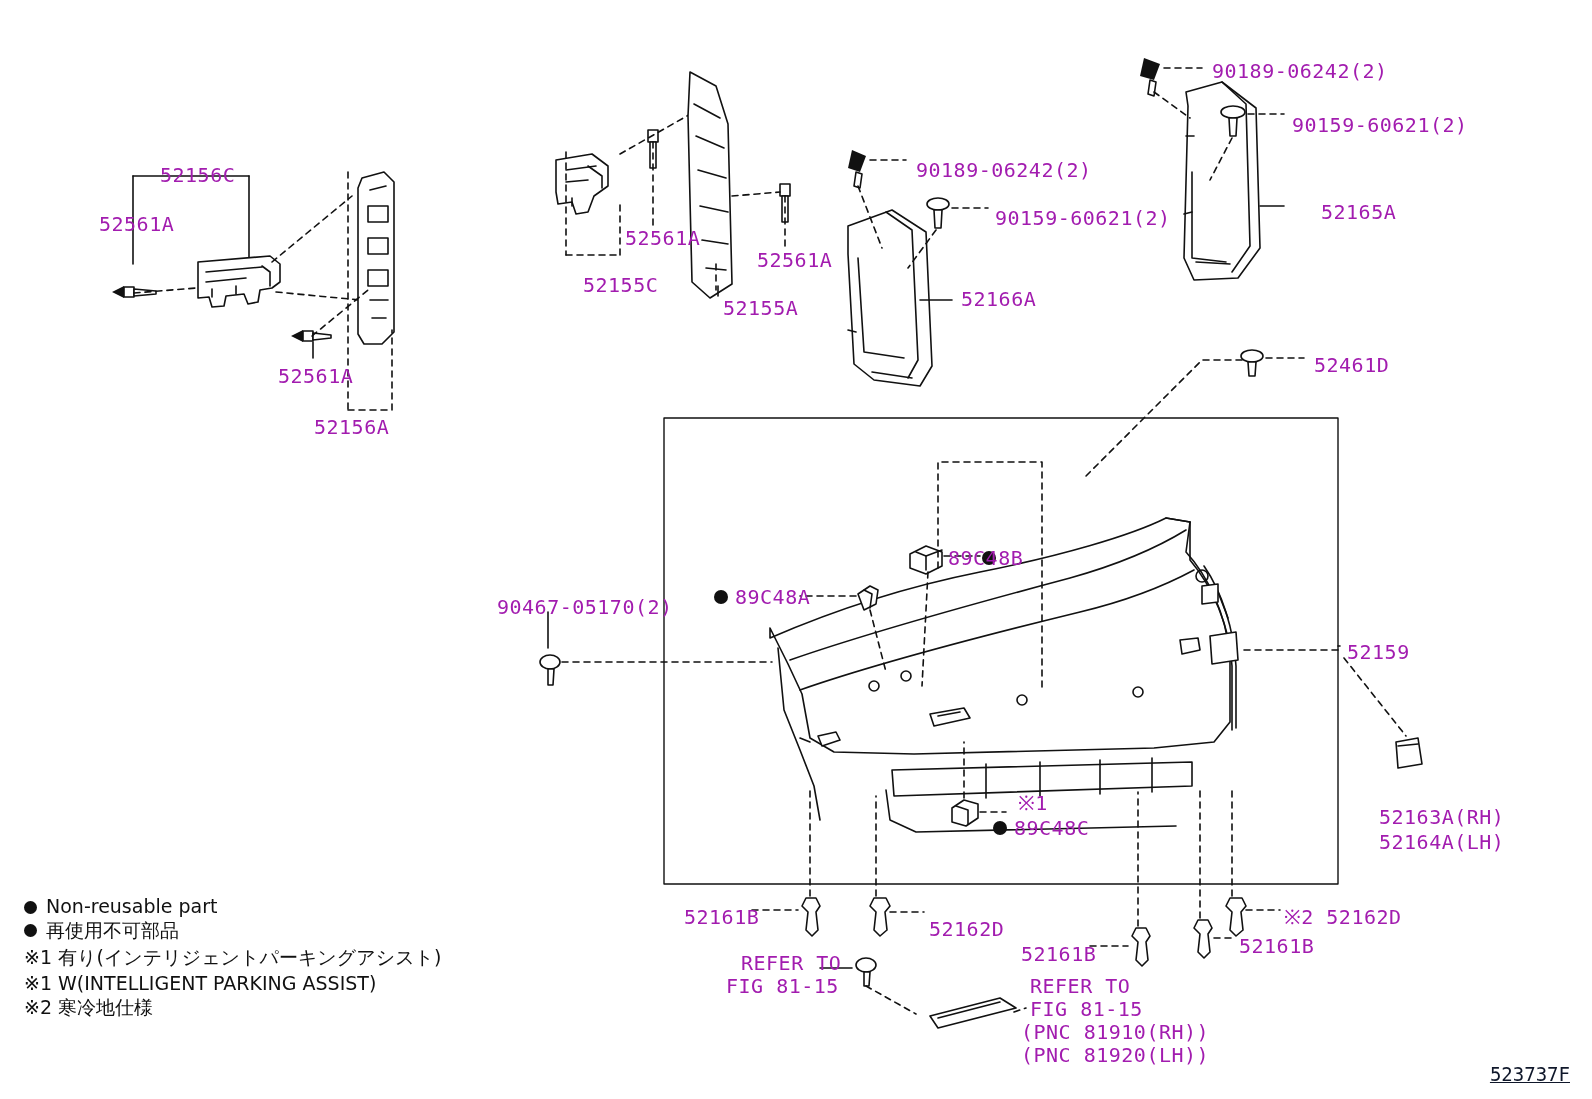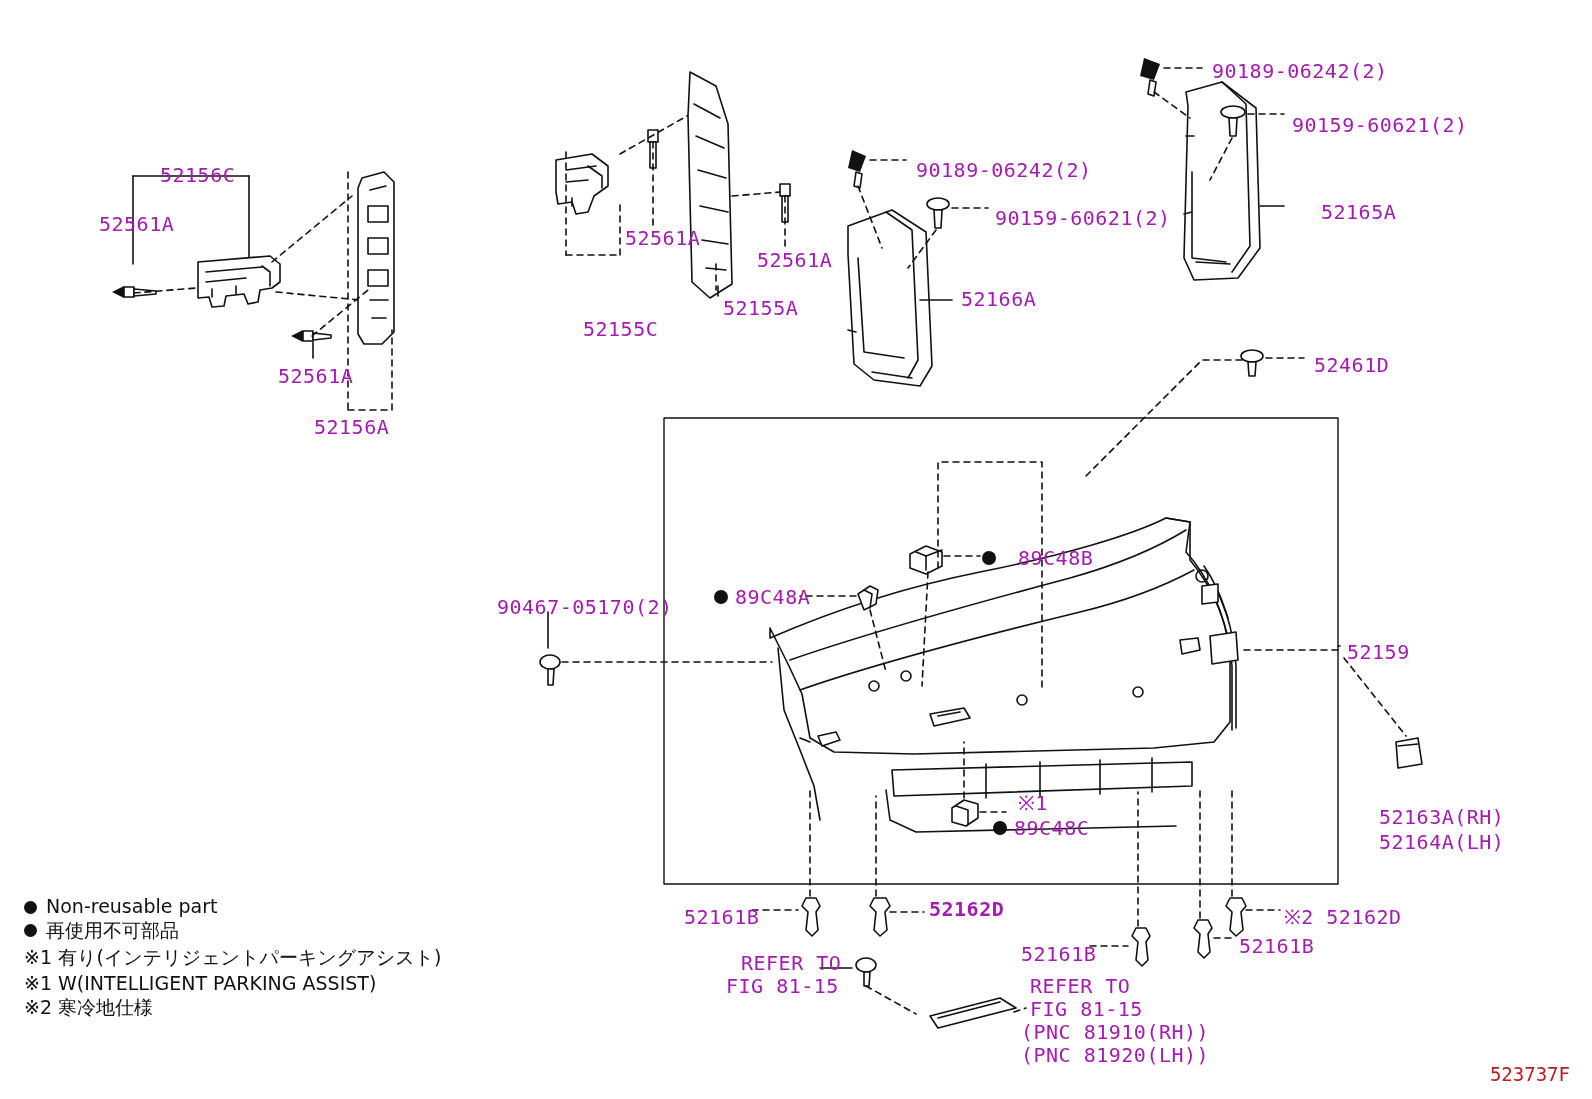--- a/index.html
+++ b/index.html
@@ -71,21 +71,22 @@
     font-family: "DejaVu Sans", sans-serif;
     font-size: 19px;
     white-space: pre;
   }
   .figcode {
     position: absolute;
     right: 22px;
     bottom: 14px;
     font-family: "DejaVu Sans Mono", monospace;
     font-size: 19px;
-    color: #b91c1c;
+    color: #0f172a;
+    text-decoration: underline;
   }
   .bulletdot {
     position: absolute;
     width: 14px;
     height: 14px;
     border-radius: 50%;
     background: #111111;
   }
 </style>
 </head>
@@ -351,48 +352,48 @@
       <path d="M1014 1012 L1026 1008" stroke-dasharray="6 5"></path>
       <path d="M820 968 L852 968" stroke-dasharray="0"></path>
     </g>
   </svg>
 
   <div class="lbl" style="left:160px; top:164px;">52156C</div>
   <div class="lbl" style="left:99px; top:213px;">52561A</div>
   <div class="lbl" style="left:278px; top:365px;">52561A</div>
   <div class="lbl" style="left:314px; top:416px;">52156A</div>
   <div class="lbl" style="left:625px; top:227px;">52561A</div>
-  <div class="lbl" style="left:583px; top:274px;margin-top:44px;">52155C</div>
+  <div class="lbl" style="left:583px; top:274px;">52155C</div>
   <div class="lbl" style="left:757px; top:249px;">52561A</div>
   <div class="lbl" style="left:723px; top:297px;">52155A</div>
   <div class="lbl" style="left:916px; top:159px;">90189-06242(2)</div>
   <div class="lbl" style="left:995px; top:207px;">90159-60621(2)</div>
   <div class="lbl" style="left:961px; top:288px;">52166A</div>
   <div class="lbl" style="left:1212px; top:60px;">90189-06242(2)</div>
   <div class="lbl" style="left:1292px; top:114px;">90159-60621(2)</div>
   <div class="lbl" style="left:1290px; top:201px;margin-left:31px;">52165A</div>
   <div class="lbl" style="left:1314px; top:354px;">52461D</div>
 
   <div class="bulletdot" style="left:982px; top:551px;"></div>
-  <div class="lbl" style="left:1018px; top:547px;">89C48B</div>
+  <div class="lbl" style="left:948px; top:547px;">89C48B</div>
 
   <div class="bulletdot" style="left:714px; top:590px;"></div>
   <div class="lbl" style="left:735px; top:586px;">89C48A</div>
 
   <div class="lbl" style="left:497px; top:596px;">90467-05170(2)</div>
   <div class="lbl" style="left:1347px; top:641px;">52159</div>
   <div class="lbl" style="left:1379px; top:806px;">52163A(RH)</div>
   <div class="lbl" style="left:1379px; top:831px;">52164A(LH)</div>
 
   <div class="lbl" style="left:1018px; top:792px;">※1</div>
   <div class="bulletdot" style="left:993px; top:821px;"></div>
   <div class="lbl" style="left:1014px; top:817px;">89C48C</div>
 
   <div class="lbl" style="left:684px; top:906px;">52161B</div>
-  <div class="lbl" style="left:929px; top:898px;font-weight:bold;">52162D</div>
+  <div class="lbl" style="left:929px; top:918px;">52162D</div>
   <div class="lbl" style="left:1284px; top:906px;">※2 52162D</div>
   <div class="lbl" style="left:1021px; top:943px;">52161B</div>
   <div class="lbl" style="left:1239px; top:935px;">52161B</div>
 
   <div class="lbl" style="left:741px; top:952px;">REFER TO</div>
   <div class="lbl" style="left:726px; top:975px;">FIG 81-15</div>
   <div class="lbl" style="left:1030px; top:975px;">REFER TO</div>
   <div class="lbl" style="left:1030px; top:998px;">FIG 81-15</div>
   <div class="lbl" style="left:1021px; top:1021px;">(PNC 81910(RH))</div>
   <div class="lbl" style="left:1021px; top:1044px;">(PNC 81920(LH))</div>

